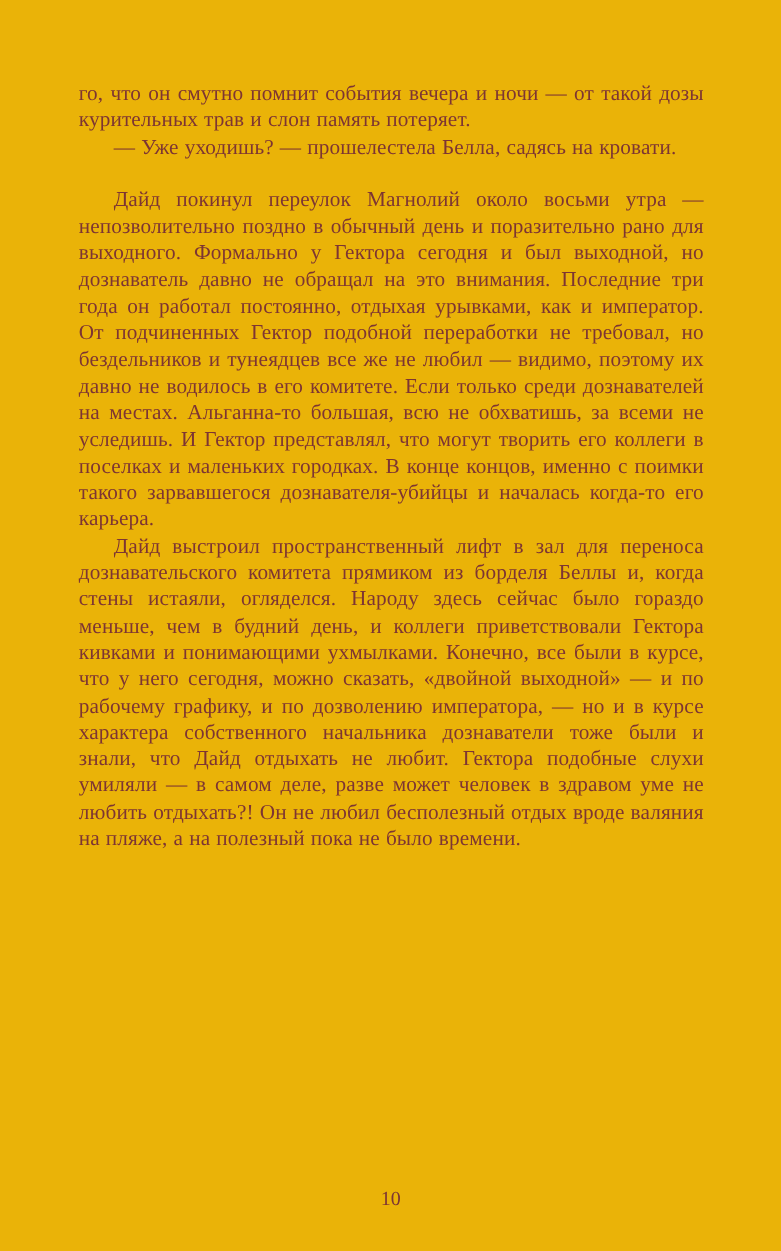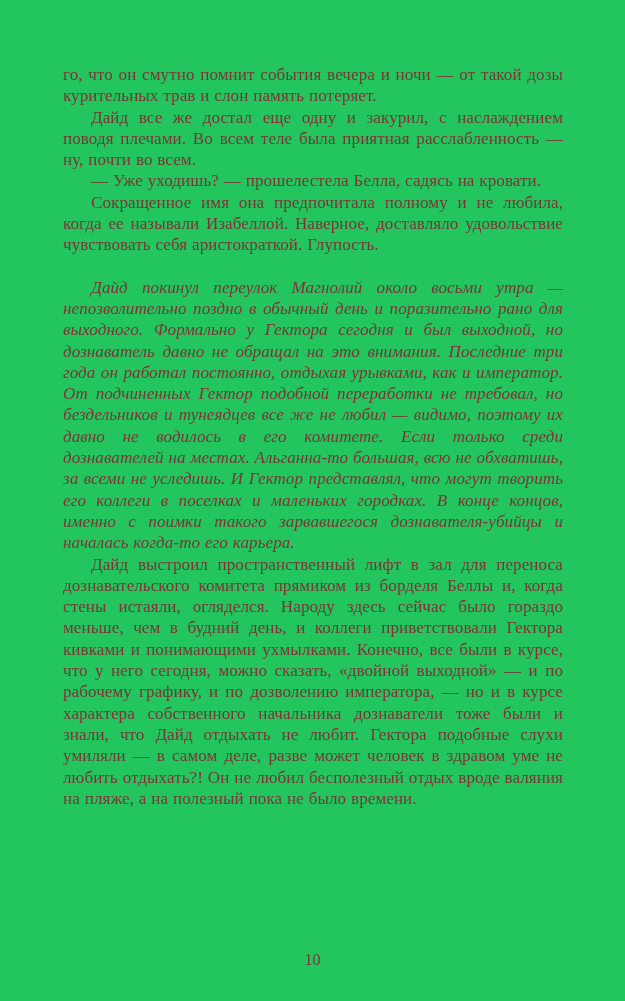--- a/index.html
+++ b/index.html
@@ -13,54 +13,51 @@
     overflow: hidden;
     font-family: "Liberation Serif", "DejaVu Serif", serif;
     color: #7d3533;
   }
   .page {
     box-sizing: border-box;
     position: relative;
     width: 625px;
     height: 1001px;
     padding: 64px 62px 70px 63px;
-    background: #22c55e;
+    background: #eab308;
   }
   .text-block p {
     margin: 0;
     font-size: 17px;
     line-height: 21.3px;
     text-align: justify;
     text-indent: 28px;
     letter-spacing: 0.1px;
     word-spacing: 0.5px;
   }
   .text-block p.continuation {
     text-indent: 0;
   }
   .text-block p.section-start {
     margin-top: 21px;
-    font-style: italic;
   }
   .page-number {
     position: absolute;
     left: 0;
     right: 0;
     bottom: 32px;
     text-align: center;
     font-size: 16px;
     color: #7d3533;
   }
 </style>
 </head>
 <body>
 
 <div class="page">
   <div class="text-block">
     <p class="continuation">го, что он смутно помнит события вечера и ночи — от такой дозы курительных трав и слон память потеряет.</p>
-    <p>Дайд все же достал еще одну и закурил, с наслаждением поводя плечами. Во всем теле была приятная расслабленность — ну, почти во всем.</p>
     <p>— Уже уходишь? — прошелестела Белла, садясь на кровати.</p>
-    <p>Сокращенное имя она предпочитала полному и не любила, когда ее называли Изабеллой. Наверное, доставляло удовольствие чувствовать себя аристократкой. Глупость.</p>
     <p class="section-start">Дайд покинул переулок Магнолий около восьми утра — непозволительно поздно в обычный день и поразительно рано для выходного. Формально у Гектора сегодня и был выходной, но дознаватель давно не обращал на это внимания. Последние три года он работал постоянно, отдыхая урывками, как и император. От подчиненных Гектор подобной переработки не требовал, но бездельников и тунеядцев все же не любил — видимо, поэтому их давно не водилось в его комитете. Если только среди дознавателей на местах. Альганна-то большая, всю не обхватишь, за всеми не уследишь. И Гектор представлял, что могут творить его коллеги в поселках и маленьких городках. В конце концов, именно с поимки такого зарвавшегося дознавателя-убийцы и началась когда-то его карьера.</p>
     <p>Дайд выстроил пространственный лифт в зал для переноса дознавательского комитета прямиком из борделя Беллы и, когда стены истаяли, огляделся. Народу здесь сейчас было гораздо меньше, чем в будний день, и коллеги приветствовали Гектора кивками и понимающими ухмылками. Конечно, все были в курсе, что у него сегодня, можно сказать, «двойной выходной» — и по рабочему графику, и по дозволению императора, — но и в курсе характера собственного начальника дознаватели тоже были и знали, что Дайд отдыхать не любит. Гектора подобные слухи умиляли — в самом деле, разве может человек в здравом уме не любить отдыхать?! Он не любил бесполезный отдых вроде валяния на пляже, а на полезный пока не было времени.</p>
   </div>
   <div class="page-number">10</div>
 </div>
 
 </body></html>

